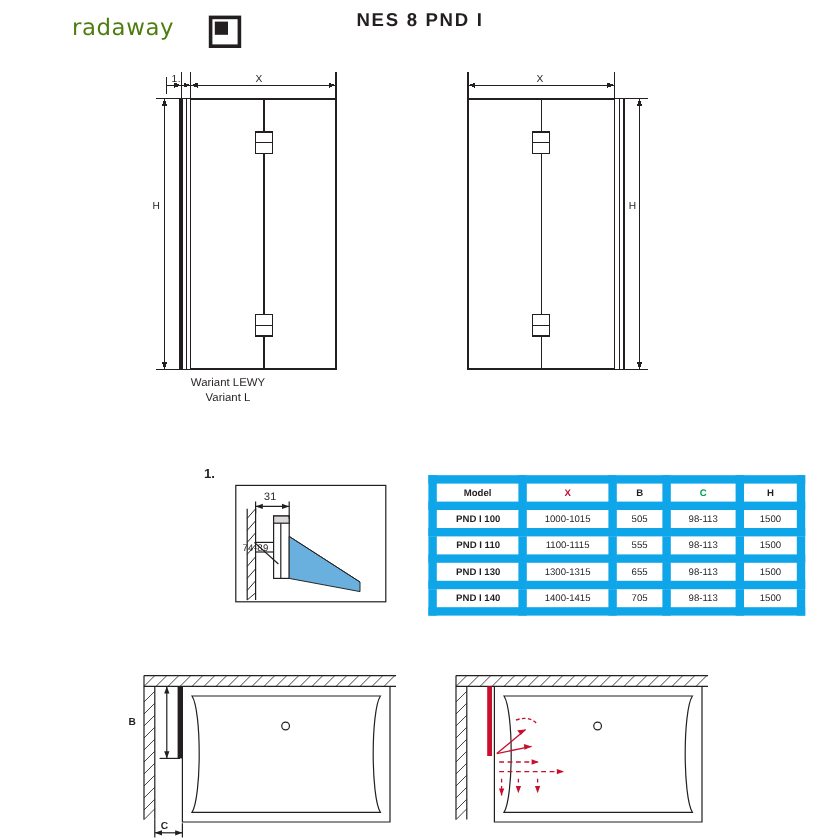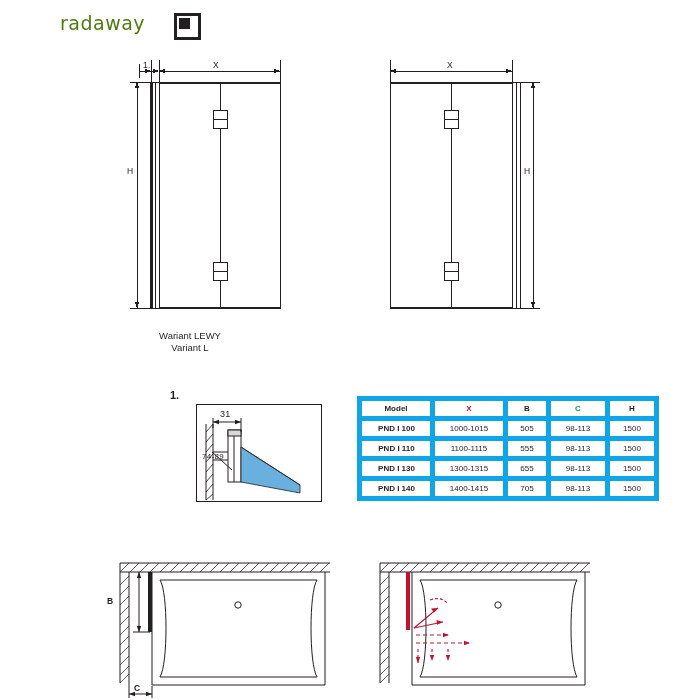--- a/index.html
+++ b/index.html
@@ -30,41 +30,42 @@
   .title{
     position:absolute;left:0;right:0;top:9px;
     text-align:center;font-size:15.5px;font-weight:bold;letter-spacing:1.4px;
   }
   .dim{position:absolute;font-size:8.5px;letter-spacing:.3px;color:#231f20;}
 
   .caption{position:absolute;font-size:9.5px;text-align:center;line-height:12px;color:#231f20;}
 
   
   .tbl{position:absolute;left:357px;top:396px;border-collapse:collapse;font-size:8px;}
-  .tbl th,.tbl td{border:5px solid #0ea5e9;padding:1px 3px;text-align:center;height:13px;}
+  .tbl th,.tbl td{border:7px solid #0ea5e9;padding:1px 3px;text-align:center;height:13px;}
   .tbl th{font-weight:bold;font-size:8px;}
   .tbl td.model{font-weight:bold;text-align:center;padding-left:4px;}
   .tbl th.x{color:#c8102e;}
   .tbl th.c{color:#00a651;}
 
   
   .detail-box{position:absolute;left:196px;top:404px;width:124px;height:96px;border:1px solid #231f20;background:#ffffff;overflow:hidden;}
   .detail-num{position:absolute;left:170px;top:389px;font-size:11px;font-weight:bold;}
 
   svg{position:absolute;left:0;top:0;overflow:visible;}
 </style>
 </head>
 <body>
 
 <div class="page">
 
   <div class="logo">
     <div class="logo-text">radaway</div>
     <div class="logo-mark"></div>
   </div>
+  <div class="title">NES 8 PND I</div>
 
   <svg width="700" height="700">
     <g stroke="#231f20" fill="none" stroke-width="1" shape-rendering="crispEdges">
 
       <rect x="150" y="82" width="130" height="226"></rect>
       <rect x="150" y="82" width="1.5" height="226" fill="#231f20"></rect>
 
       <rect x="152" y="82" width="7" height="226" fill="#ffffff"></rect>
       <line x1="155.5" y1="82" x2="155.5" y2="308"></line>
 
@@ -98,21 +99,21 @@
       <path d="M280 71 l-6 -2.2 v4.4 z" fill="#231f20" stroke="none"></path>
       <path d="M151 71 l-6 -2.2 v4.4 z" fill="#231f20" stroke="none"></path>
       <path d="M159 71 l-6 -2.2 v4.4 z" fill="#231f20" stroke="none"></path>
       <path d="M137 82 l-2.2 6 h4.4 z" fill="#231f20" stroke="none"></path>
       <path d="M137 308 l-2.2 -6 h4.4 z" fill="#231f20" stroke="none"></path>
     </g>
   </svg>
   <div class="dim" style="left:213px;top:60px;">X</div>
   <div class="dim" style="left:143px;top:60px;">1.</div>
   <div class="dim" style="left:127px;top:166px;">H</div>
-  <div class="caption" style="left:95px;top:330px;width:190px;">
+  <div class="caption" style="left:95px;top:314px;width:190px;">
     <span>Wariant LEWY</span><br>
     <span>Variant L</span>
   </div>
 
   <svg width="700" height="700">
     <g stroke="#231f20" fill="none" stroke-width="1" shape-rendering="crispEdges">
       <rect x="390" y="82" width="130" height="226"></rect>
       <rect x="512" y="82" width="8" height="226" fill="#ffffff"></rect>
       <line x1="516" y1="82" x2="516" y2="308"></line>
       <rect x="390" y="83" width="61" height="224"></rect>

